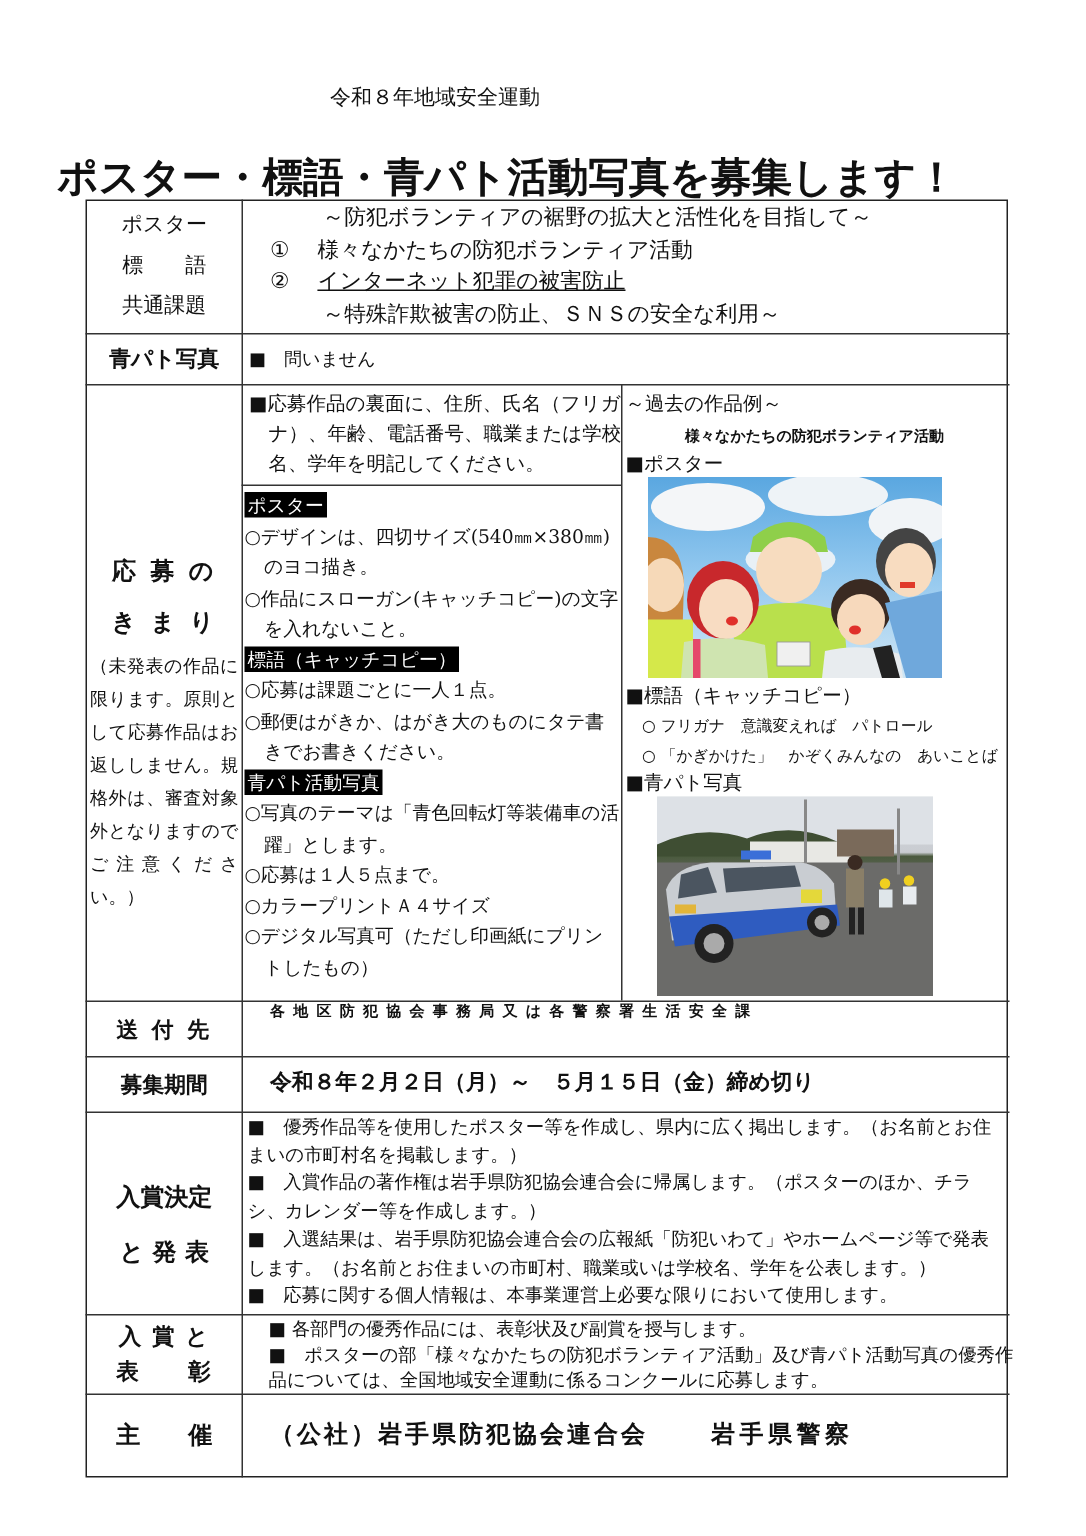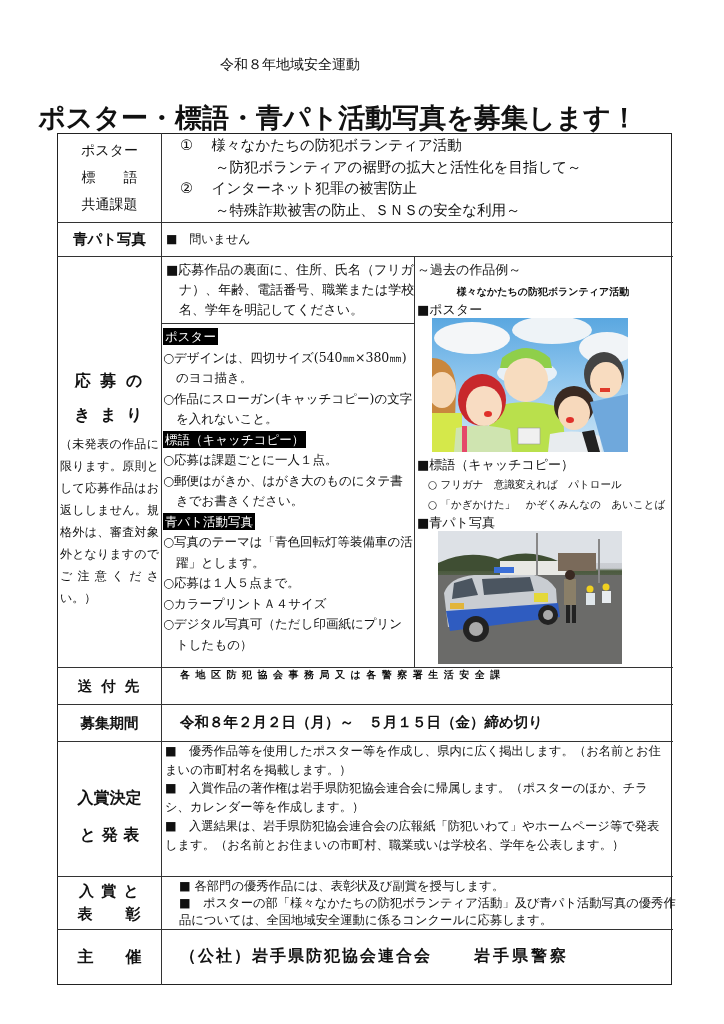--- a/index.html
+++ b/index.html
@@ -39,28 +39,28 @@
 <div class="hline" style="top:876px;"></div>
 <div class="hline" style="top:929px;"></div>
 <div style="position:absolute;left:161px;top:323px;width:253px;border-top:1.3px solid #333;"></div>
 
 <div class="lbl lbl-plain" style="top:137px;line-height:27px;font-size:14px;">
   <div>ポスター</div>
   <div>標　　語</div>
   <div>共通課題</div>
 </div>
 <div class="cell sans" style="left:180px;top:135px;width:490px;font-size:14.5px;line-height:21.5px;">
+  <div style="padding-left:35px;">～防犯ボランティアの裾野の拡大と活性化を目指して～</div>
   <div>
     <span>①</span>
     <span style="margin-left:14px;">様々なかたちの防犯ボランティア活動</span>
   </div>
-  <div style="padding-left:35px;">～防犯ボランティアの裾野の拡大と活性化を目指して～</div>
   <div>
     <span>②</span>
-    <span style="margin-left:14px;">インターネット犯罪の被害防止</span>
+    <span style="margin-left:14px;text-decoration:underline;">インターネット犯罪の被害防止</span>
   </div>
   <div style="padding-left:35px;">～特殊詐欺被害の防止、ＳＮＳの安全な利用～</div>
 </div>
 
 <div class="lbl" style="top:230px;">青パト写真</div>
 <div class="cell sans" style="left:166px;top:230px;font-size:12px;">■　問いません</div>
 
 <div class="lbl" style="top:364px;font-size:16px;line-height:34px;letter-spacing:2px;">
   <div>応 募 の</div>
   <div>き ま り</div>
@@ -175,20 +175,21 @@
 <div class="cell sans" style="left:180px;top:713px;font-size:14.5px;font-weight:bold;">令和８年２月２日（月）～　５月１５日（金）締め切り</div>
 
 <div class="lbl" style="top:779px;font-size:16px;line-height:37px;">
   <div>入賞決定</div>
   <div>と 発 表</div>
 </div>
 <div class="cell" style="left:165px;top:742px;width:505px;font-size:12.3px;line-height:18.7px;">
   <div>■　優秀作品等を使用したポスター等を作成し、県内に広く掲出します。（お名前とお住まいの市町村名を掲載します。）</div>
   <div>■　入賞作品の著作権は岩手県防犯協会連合会に帰属します。（ポスターのほか、チラシ、カレンダー等を作成します。）</div>
   <div>■　入選結果は、岩手県防犯協会連合会の広報紙「防犯いわて」やホームページ等で発表します。（お名前とお住まいの市町村、職業或いは学校名、学年を公表します。）</div>
+  <div>■　応募に関する個人情報は、本事業運営上必要な限りにおいて使用します。</div>
 </div>
 
 <div class="lbl" style="top:880px;font-size:15px;line-height:23px;letter-spacing:1px;">
   <div>入 賞 と</div>
   <div>表　　彰</div>
 </div>
 <div class="cell" style="left:179px;top:878px;width:505px;font-size:12.3px;line-height:17px;">
   <div>■ 各部門の優秀作品には、表彰状及び副賞を授与します。</div>
   <div>■　ポスターの部「様々なかたちの防犯ボランティア活動」及び青パト活動写真の優秀作品については、全国地域安全運動に係るコンクールに応募します。</div>
 </div>

